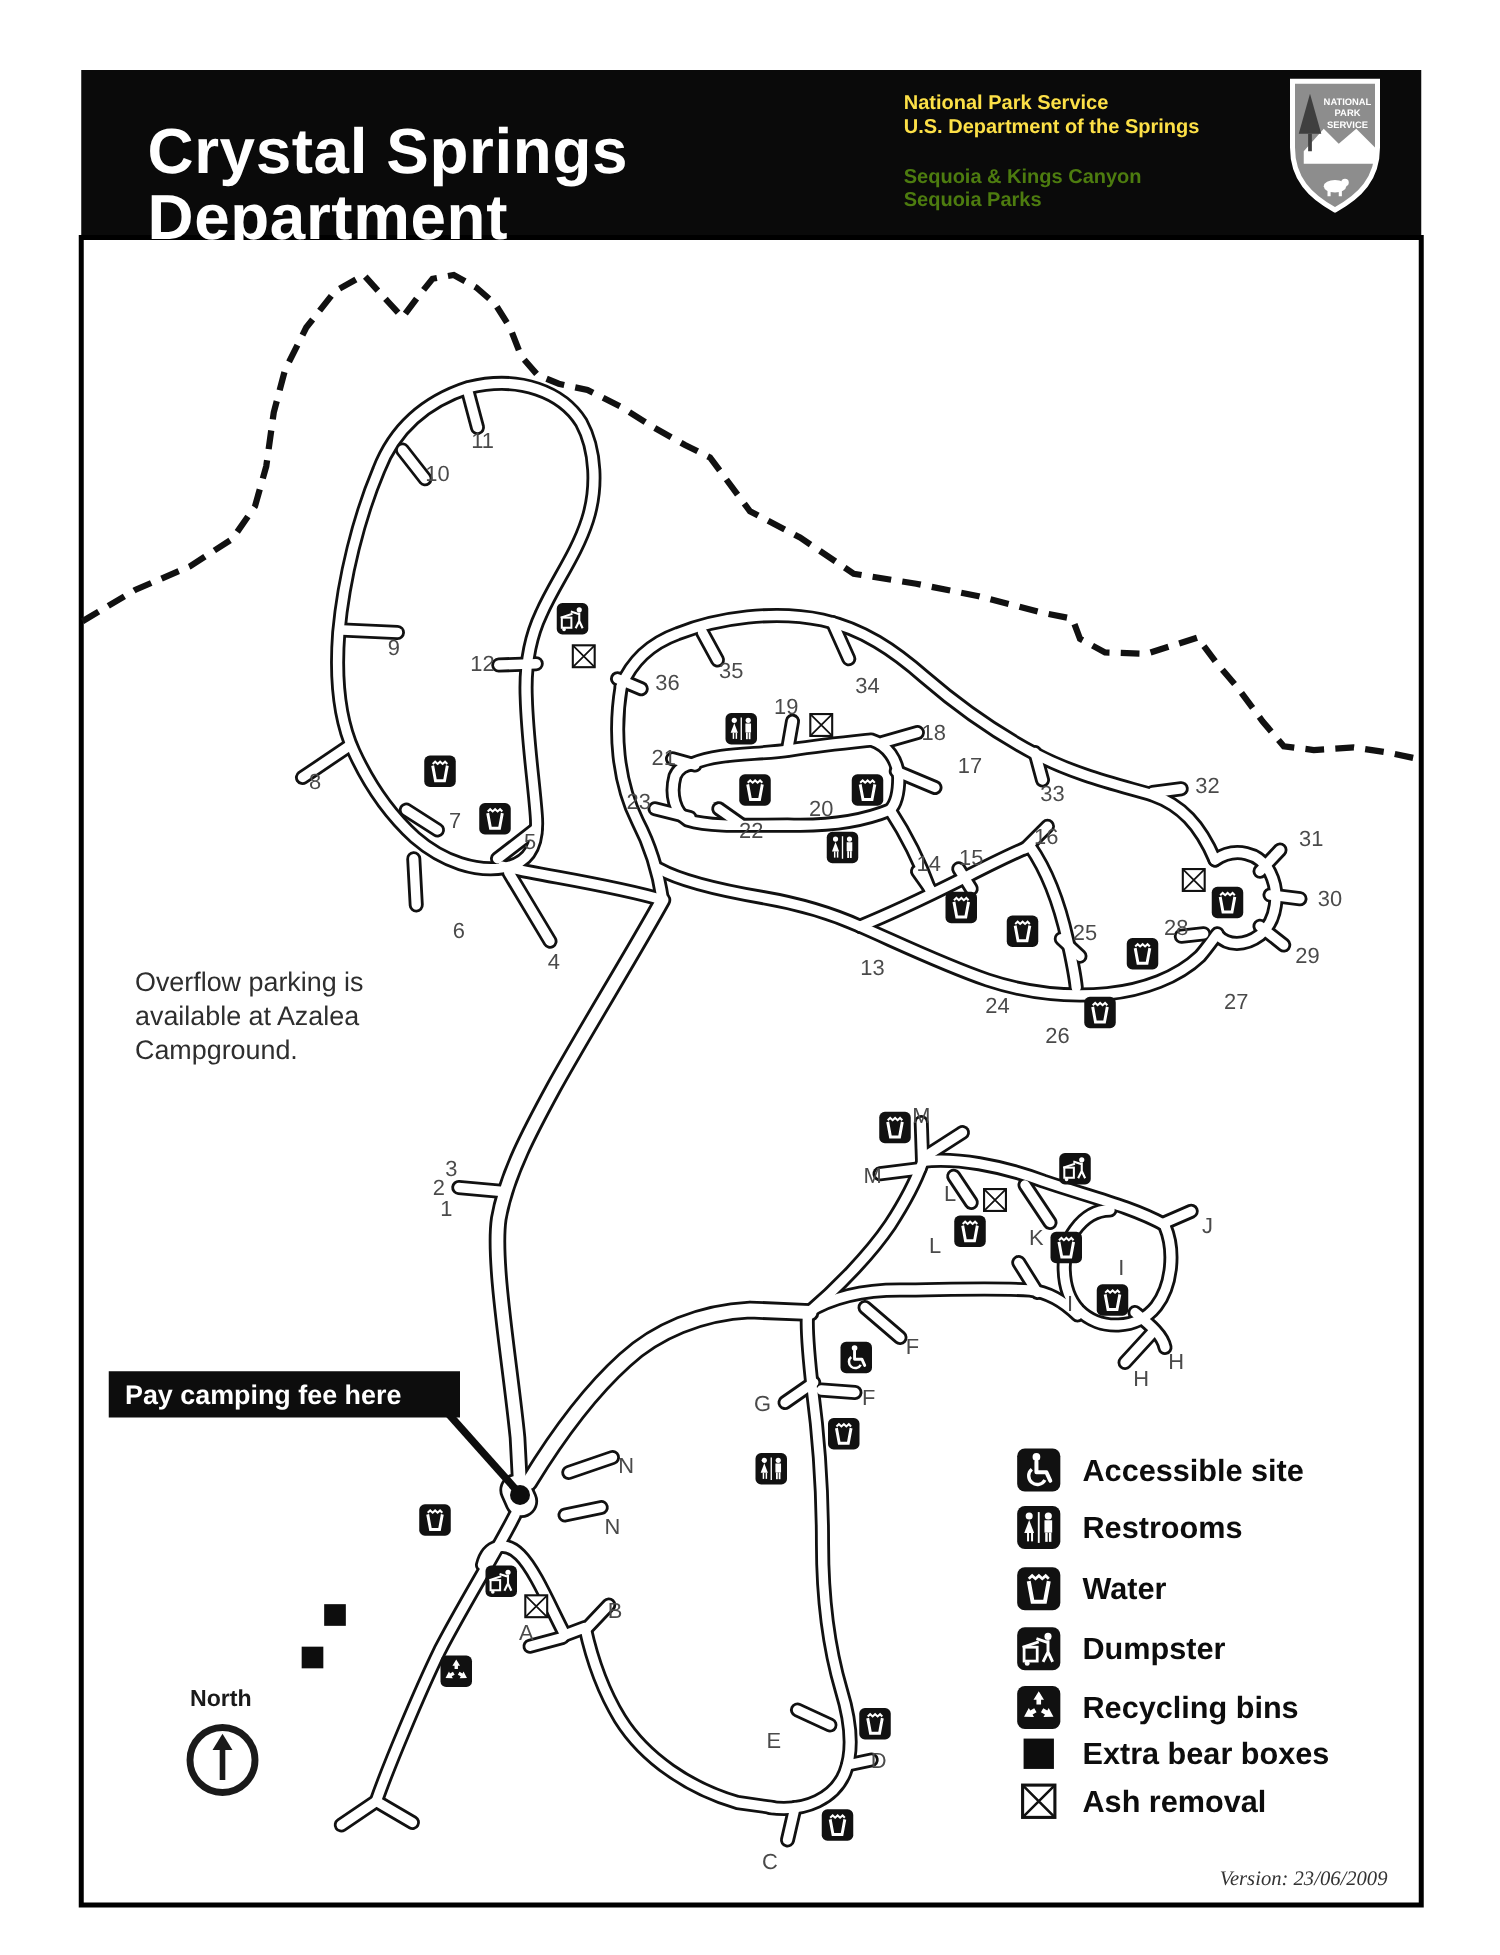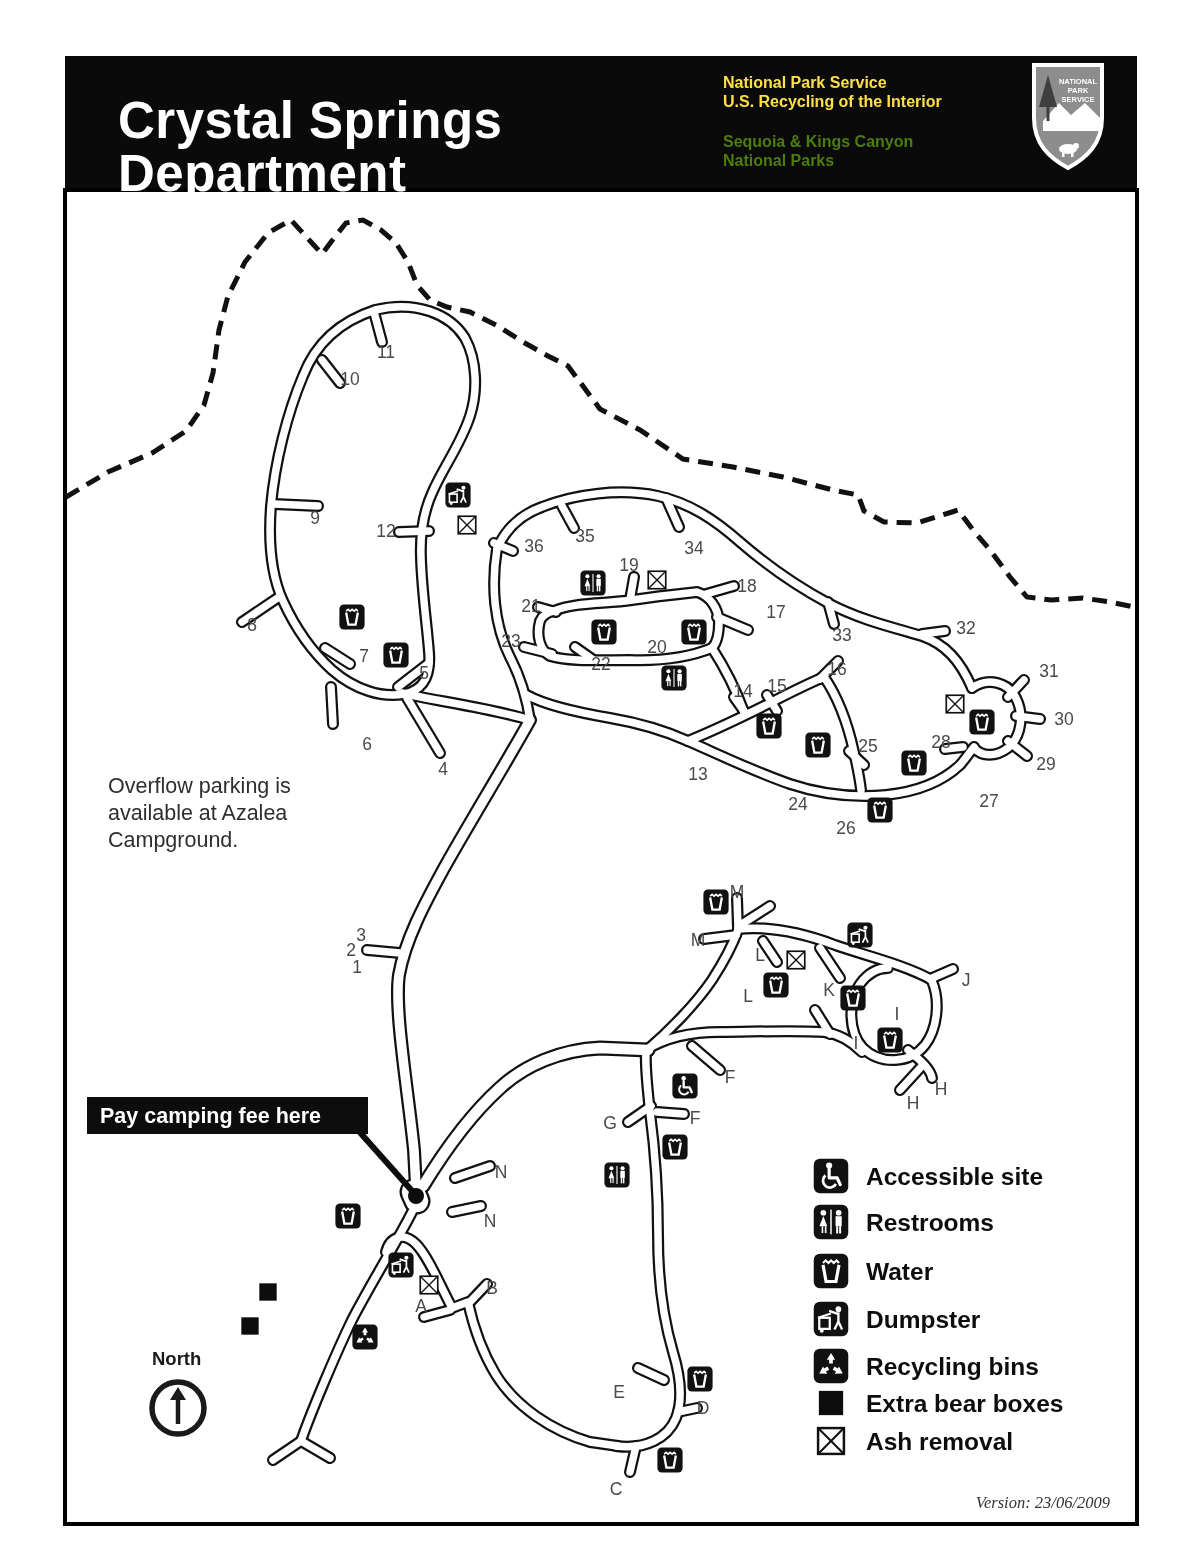--- a/index.html
+++ b/index.html
@@ -16,25 +16,25 @@
 
 <div class="page">
 
   <div class="hdr">
     <div class="title">
       <div>Crystal Springs</div>
       <div>Department</div>
     </div>
     <div class="agency">
       <div>National Park Service</div>
-      <div>U.S. Recycling of the Interior</div>
+      <div>U.S. Department of the Springs</div>
     </div>
     <div class="park">
       <div>Sequoia &amp; Kings Canyon</div>
-      <div>National Parks</div>
+      <div>Sequoia Parks</div>
     </div>
     <div class="logo">
       <svg width="78" height="112" viewBox="0 0 78 112">
         <path d="M5,4 H73 V57 C73,82 59,96 39,107 C19,96 5,82 5,57 Z" fill="#8d8d8d" stroke="#ffffff" stroke-width="4"></path>
         <text x="49" y="23" font-size="7.5" font-weight="bold" fill="#ffffff" text-anchor="middle" font-family="Liberation Sans, sans-serif">NATIONAL</text>
         <text x="49" y="32" font-size="7.5" font-weight="bold" fill="#ffffff" text-anchor="middle" font-family="Liberation Sans, sans-serif">PARK</text>
         <text x="49" y="41" font-size="7.5" font-weight="bold" fill="#ffffff" text-anchor="middle" font-family="Liberation Sans, sans-serif">SERVICE</text>
         <path d="M14,60 L30,42 L42,54 L56,42 L72,58 L72,70 L14,70 Z" fill="#ffffff"></path>
         <path d="M19,14 L28,46 L10,46 Z" fill="#3f3f3f"></path>
         <rect x="17.5" y="46" width="3" height="14" fill="#3f3f3f"></rect>

